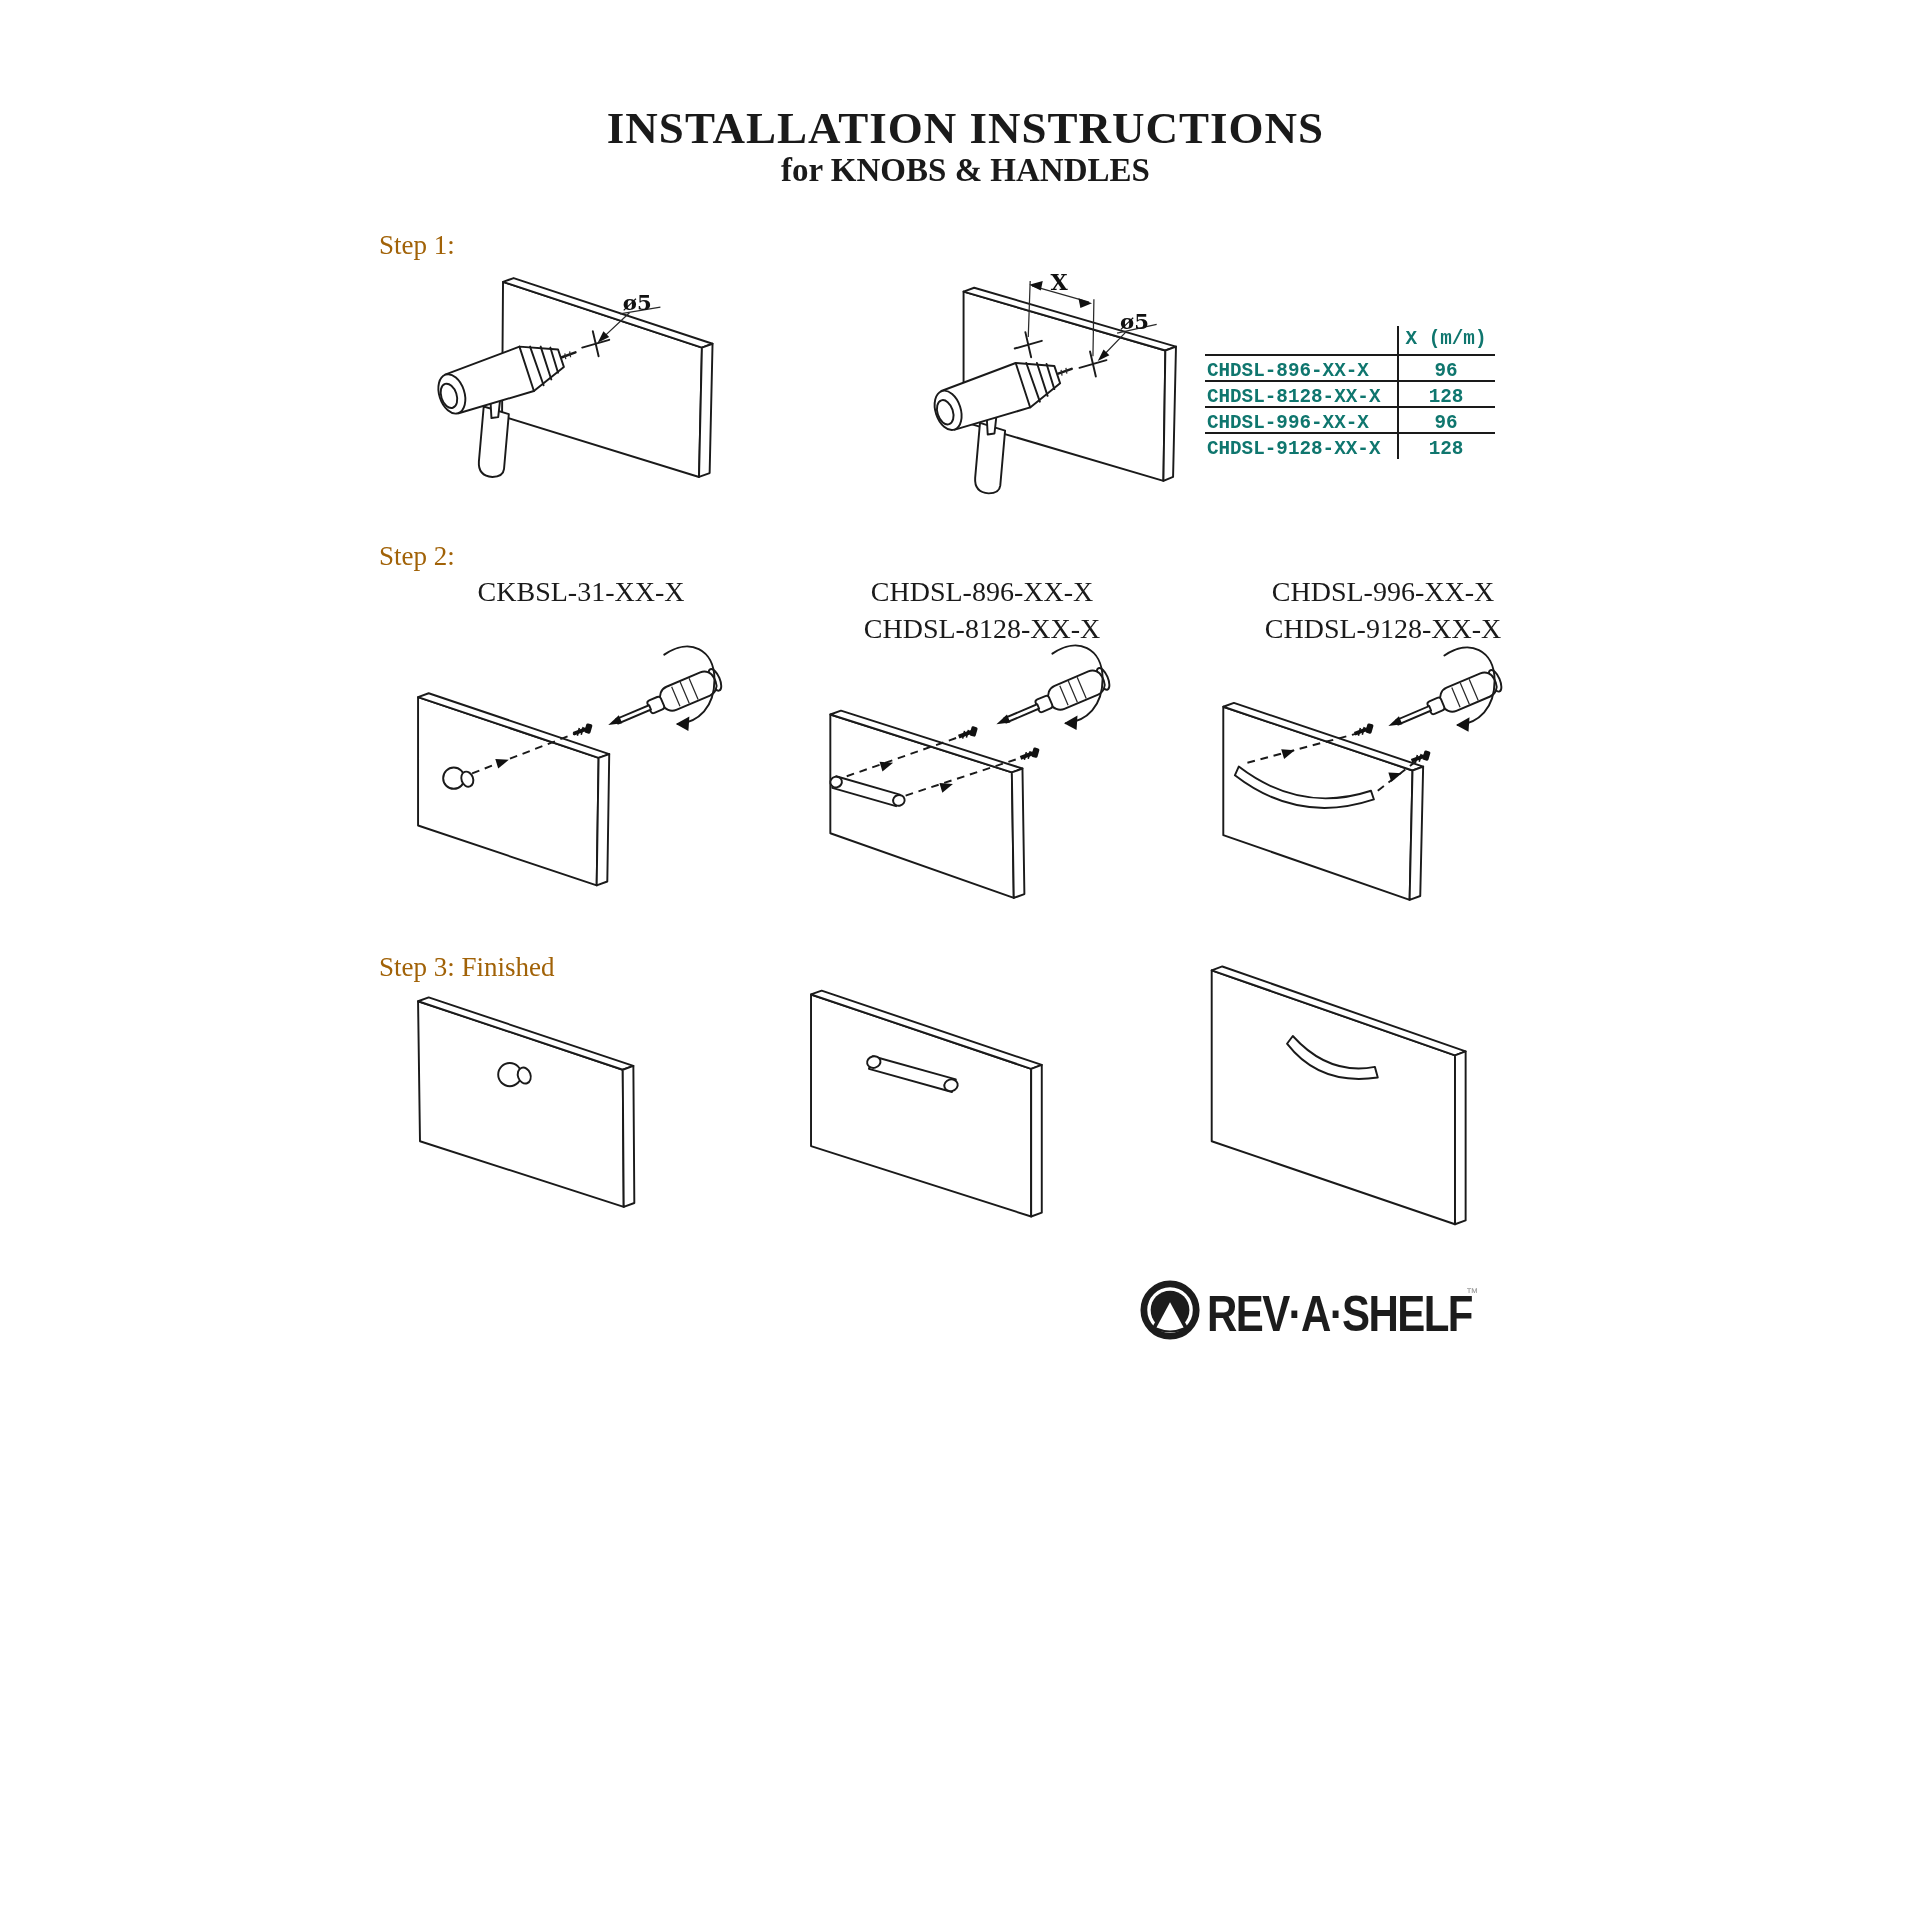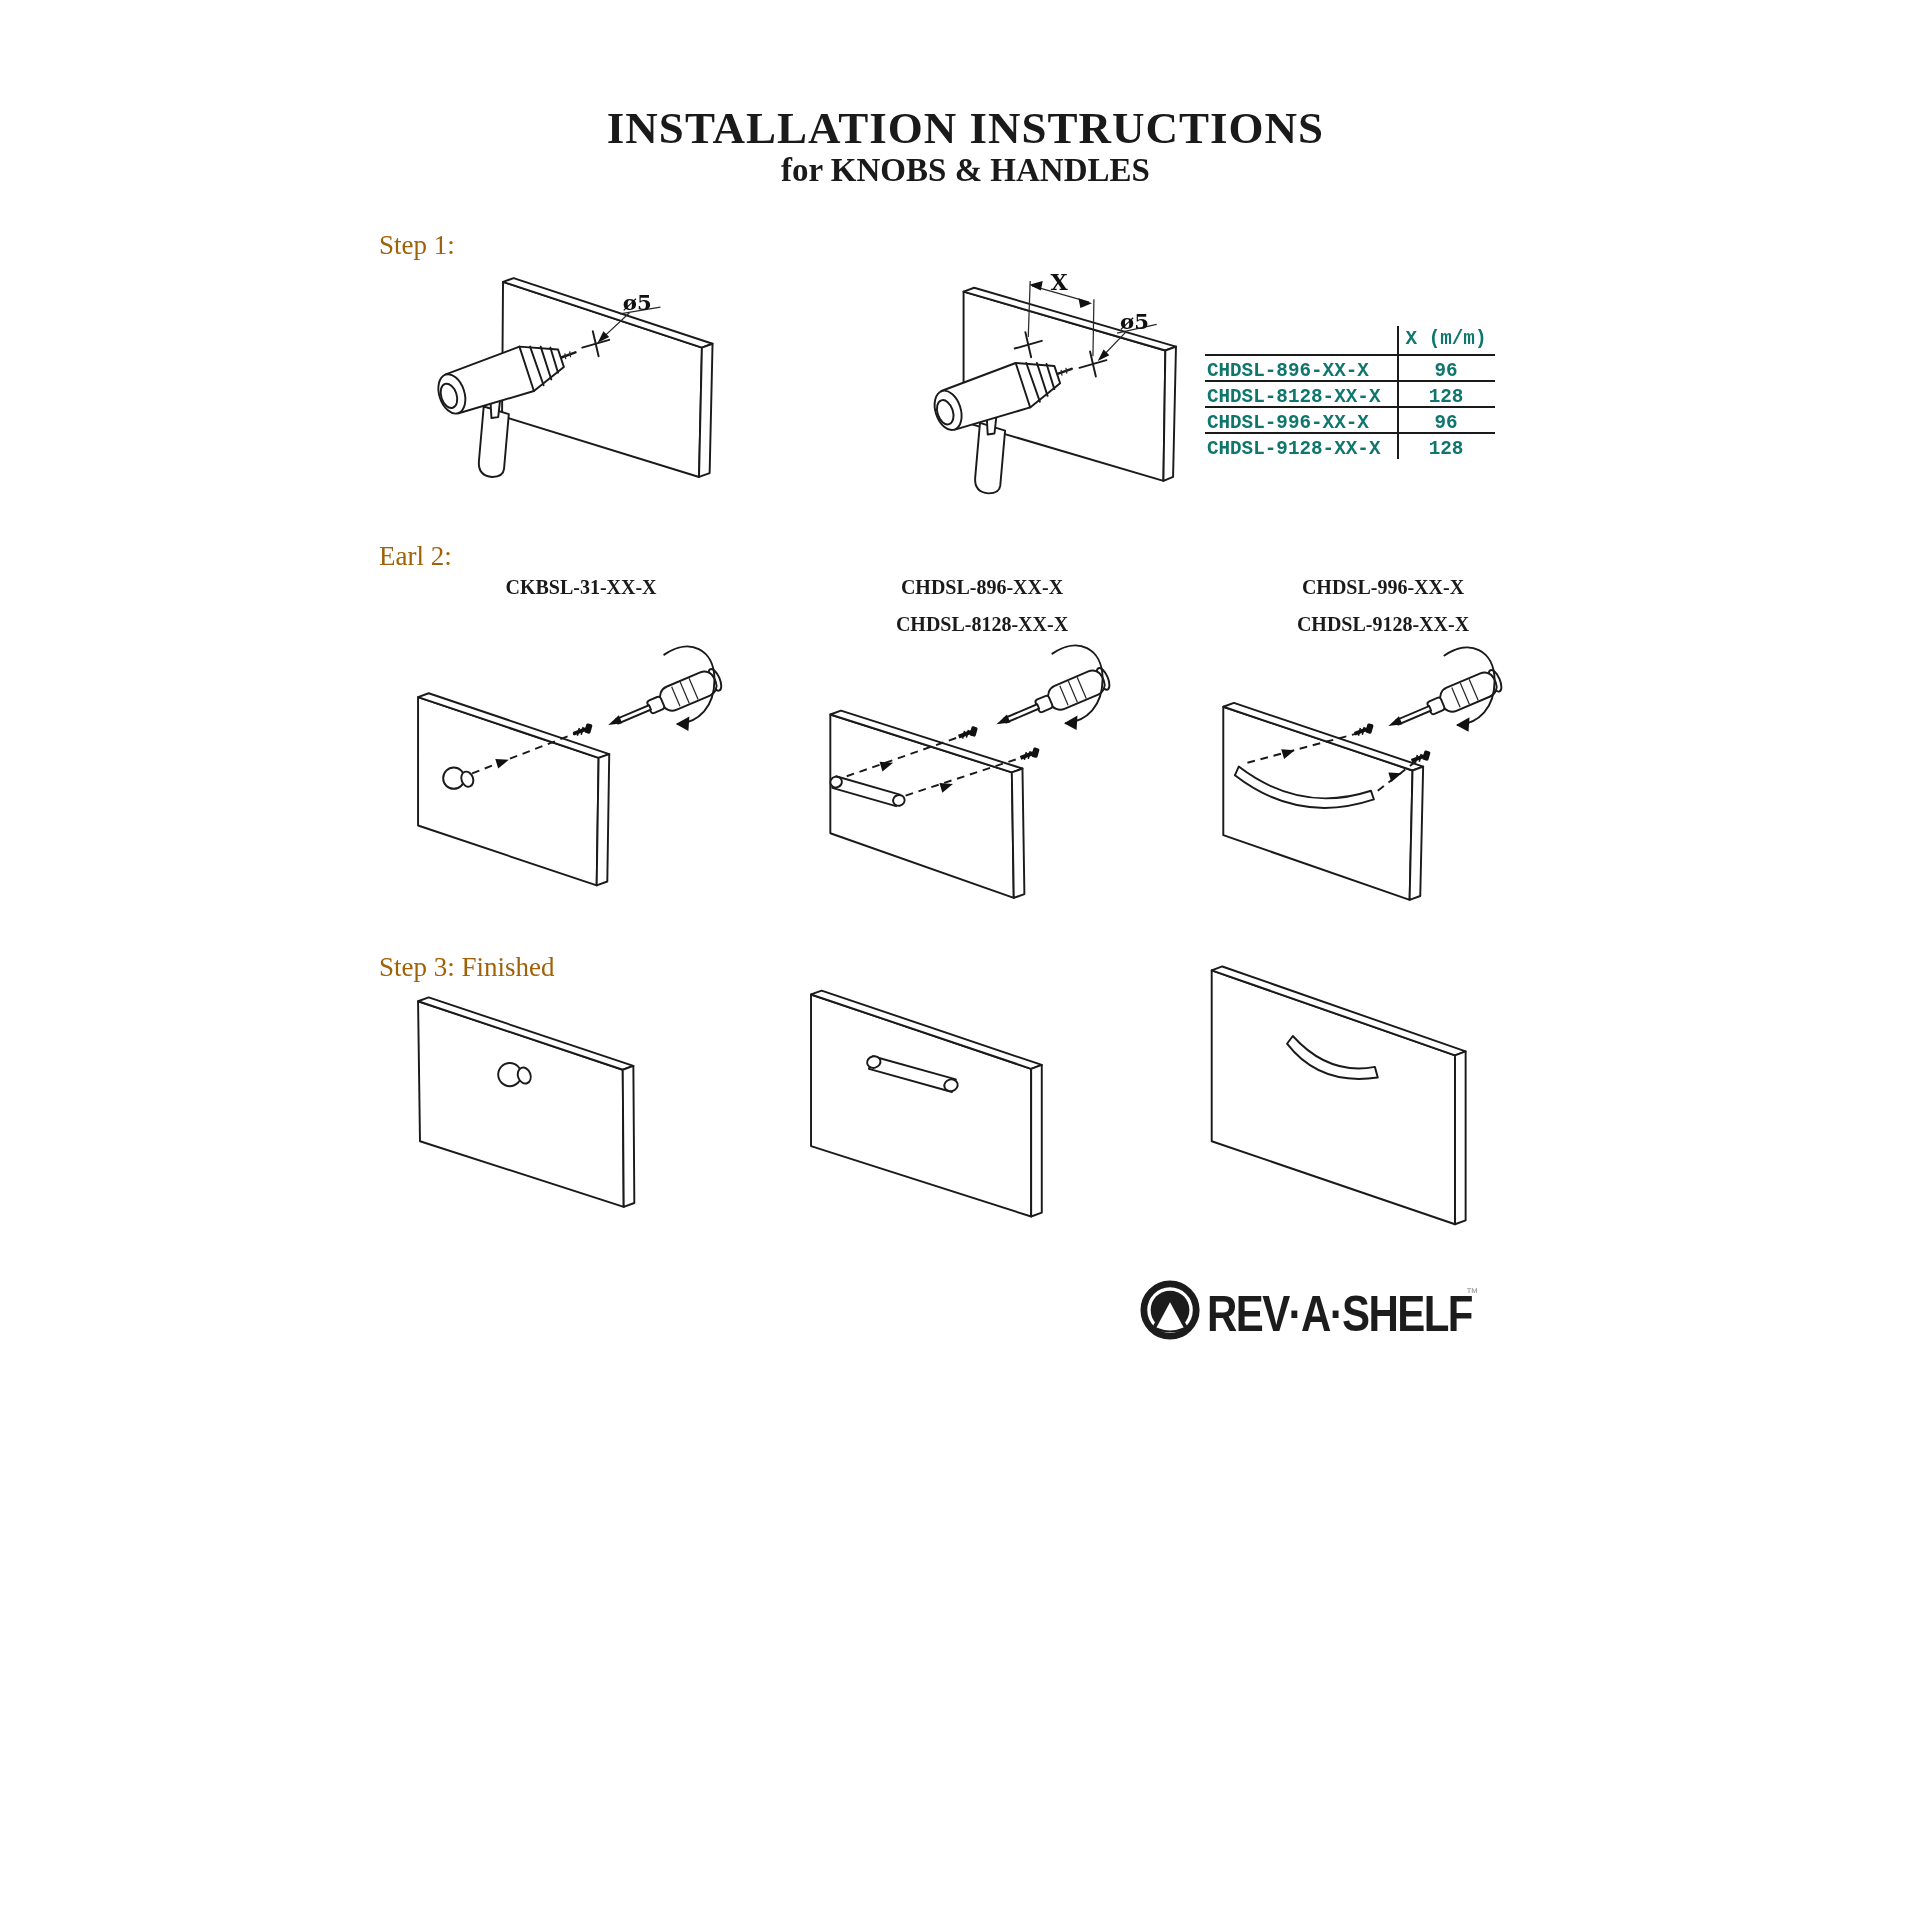--- a/index.html
+++ b/index.html
@@ -2,21 +2,21 @@
 <html><head>
 <meta charset="utf-8">
 <style>
   html,body{margin:0;padding:0;background:#888;}
   .page{position:relative;width:1931px;height:1931px;background:#ffffff;overflow:hidden;
         font-family:"Liberation Serif",serif;color:#1a1a1a;}
   .abs{position:absolute;}
   .title1{left:0;top:102px;width:1931px;text-align:center;font-size:45px;font-weight:bold;letter-spacing:1px;}
   .title2{left:0;top:152px;width:1931px;text-align:center;font-size:33px;font-weight:bold;}
   .steplabel{font-size:27px;color:#a16207;}
-  .model{font-size:20px;font-weight:bold;transform:translateX(-50%);white-space:nowrap;}
+  .model{font-size:28px;font-weight:normal;transform:translateX(-50%);white-space:nowrap;}
   .illus{left:0;top:0;width:1931px;height:1931px;pointer-events:none;}
   
   .stable{left:1205px;top:324px;width:290px;height:137px;font-family:"Liberation Mono",monospace;
           font-weight:bold;font-size:19.3px;color:#0f766e;}
   .t-vline{position:absolute;left:192px;top:1.9px;width:1.9px;height:133px;background:#1a1a1a;}
   .t-hline{position:absolute;left:0;width:290px;height:1.9px;background:#1a1a1a;}
   .t-cell{position:absolute;white-space:nowrap;}
   .t-val{left:192px;width:98px;text-align:center;}
   
   .brand{left:1207px;top:1285px;font-family:"Liberation Sans",sans-serif;font-size:50px;font-weight:800;
@@ -35,21 +35,21 @@
 </style>
 </head>
 <body>
 
 <div class="page">
 
   <div class="abs title2">for KNOBS &amp; HANDLES</div>
   <div class="abs title1">INSTALLATION INSTRUCTIONS</div>
 
   <div class="abs steplabel" style="left:379px;top:230px">Step 1:</div>
-  <div class="abs steplabel" style="left:379px;top:541px">Earl 2:</div>
+  <div class="abs steplabel" style="left:379px;top:541px">Step 2:</div>
   <div class="abs steplabel" style="left:379px;top:952px">Step 3:  Finished</div>
 
   <div class="abs model" style="left:581px;top:576px">CKBSL-31-XX-X</div>
   <div class="abs model" style="left:982px;top:576px">CHDSL-896-XX-X</div>
   <div class="abs model" style="left:982px;top:613px">CHDSL-8128-XX-X</div>
   <div class="abs model" style="left:1383px;top:576px">CHDSL-996-XX-X</div>
   <div class="abs model" style="left:1383px;top:613px">CHDSL-9128-XX-X</div>
 
   <div class="abs stable">
     <div class="t-vline"></div>

